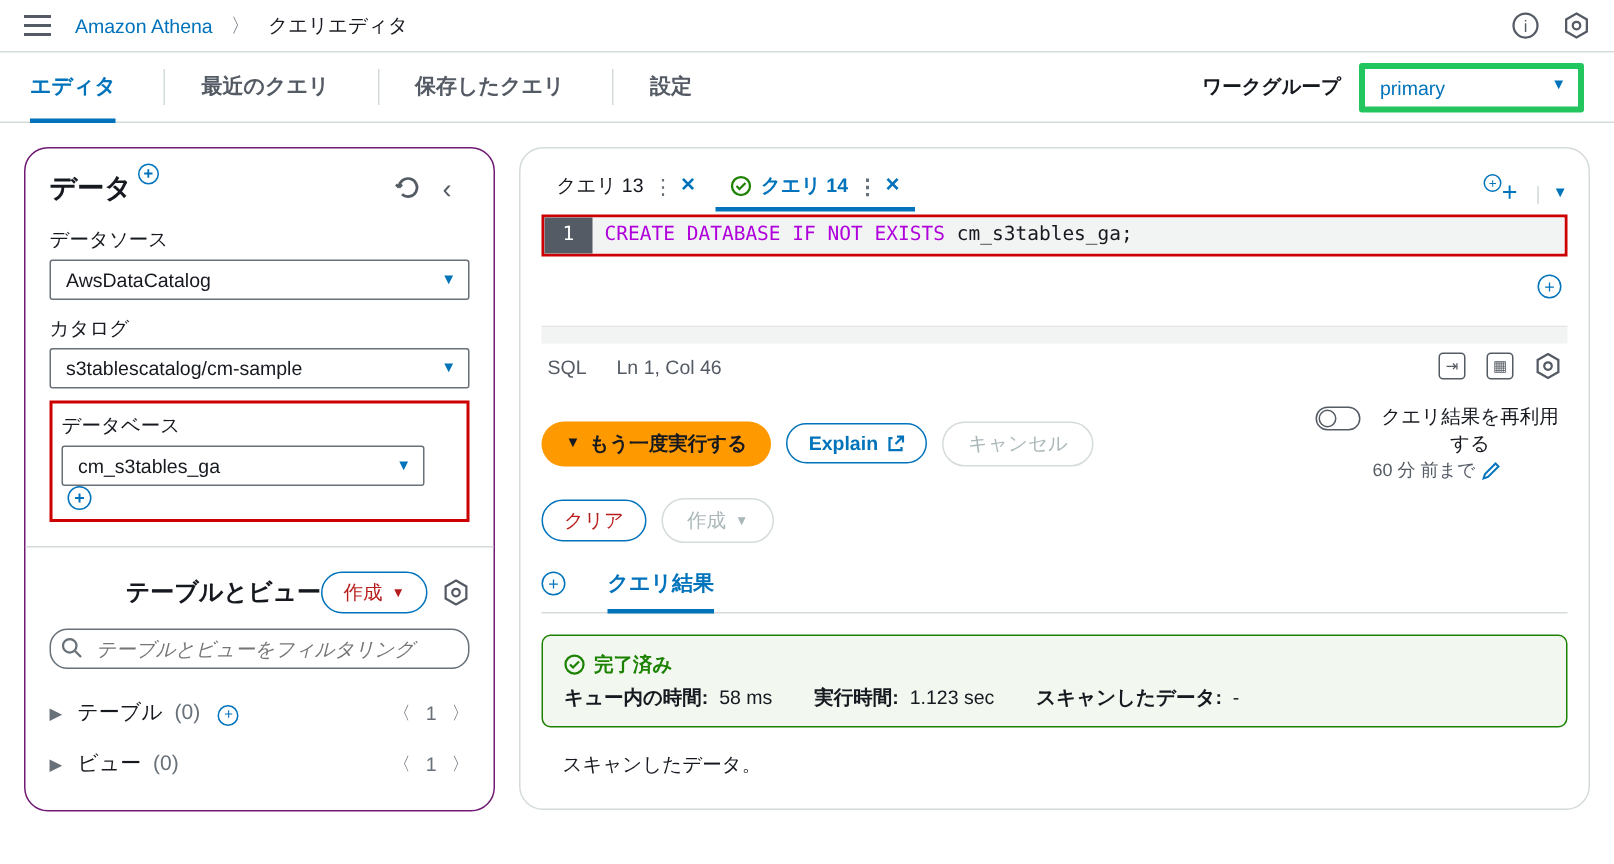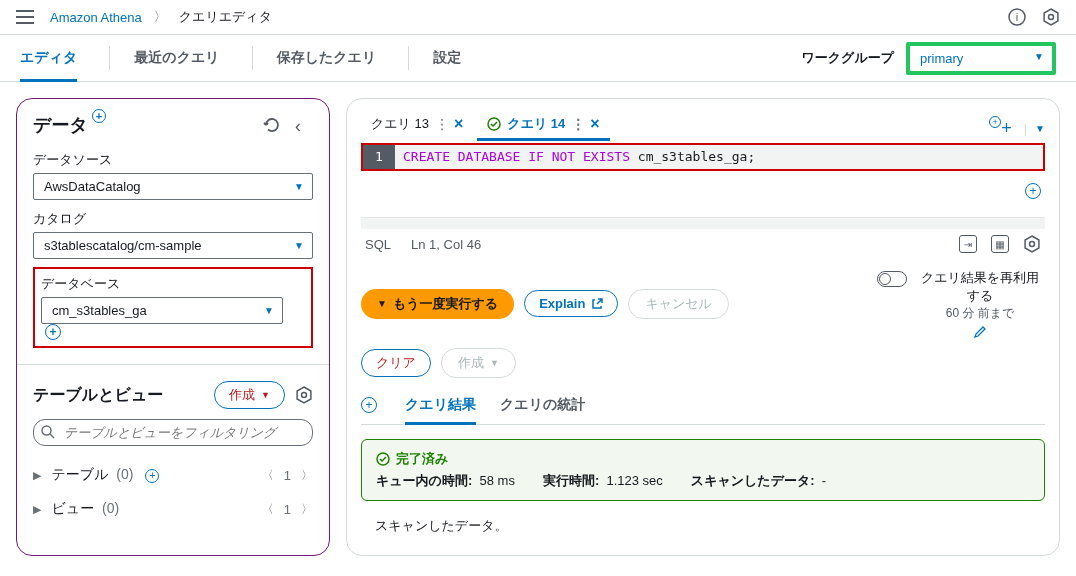--- a/index.html
+++ b/index.html
@@ -36,21 +36,21 @@
     .field-label { font-size: 13px; margin-bottom: 4px; margin-top: 10px; }
     .dropdown { position: relative; border: 1px solid #687078; border-radius: 2px; padding: 5px 28px 5px 10px; background: #fff; font-size: 13px; cursor: pointer; width: 100%; }
     .dropdown::after { content: "▼"; position: absolute; right: 8px; top: 7px; color: #0073bb; font-size: 10px; }
     .dropdown.has-plus { width: calc(100% - 22px); display: inline-block; }
     .side-plus { display: inline-flex; margin-left: 4px; width: 16px; height: 16px; border: 1.5px solid #0073bb; border-radius: 50%; align-items: center; justify-content: center; color: #0073bb; font-size: 12px; font-weight: bold; cursor: pointer; }
     
     .red-box { border: 2px solid #cc0000; padding: 6px; margin-top: 8px; }
     
     .divider { border: none; border-top: 1px solid #d5dbdb; margin: 16px -16px; }
     
-    .section-row { display: flex; justify-content: space-between; align-items: center; margin-bottom: 10px; }
+    .section-row { display: flex; justify-content: flex-end; align-items: center; margin-bottom: 10px; }
     .section-title { font-size: 16px; font-weight: 700; }
     .btn-outline { border: 1px solid #0073bb; background: #fff; color: #b91c1c; padding: 4px 14px; border-radius: 16px; font-size: 13px; cursor: pointer; display: inline-flex; align-items: center; gap: 6px; }
     .btn-outline .chev { font-size: 9px; }
     
     .search-box { position: relative; margin-bottom: 12px; }
     .search-box input { width: 100%; border: 1px solid #687078; border-radius: 12px; padding: 5px 8px 5px 30px; font-size: 13px; font-style: italic; color: #b91c1c; }
     .search-box .search-icon { position: absolute; left: 8px; top: 6px; width: 14px; height: 14px; color: #687078; }
     
     .tree-row { display: flex; align-items: center; padding: 8px 0; }
     .tree-arrow { color: #687078; font-size: 11px; margin-right: 10px; cursor: pointer; }
@@ -93,21 +93,21 @@
     
     .action-row { display: flex; align-items: center; gap: 10px; padding: 10px 0; flex-wrap: wrap; }
     .btn-primary { background: #ff9900; color: #16191f; border: none; padding: 6px 16px; border-radius: 18px; font-size: 13px; font-weight: 700; cursor: pointer; display: inline-flex; align-items: center; gap: 6px; }
     .btn-primary .pchev { font-size: 10px; }
     .btn-explain { border: 1px solid #0073bb; background: #fff; color: #0073bb; padding: 5px 14px; border-radius: 18px; font-size: 13px; font-weight: 700; cursor: pointer; display: inline-flex; align-items: center; gap: 6px; }
     .btn-disabled { border: 1px solid #d5dbdb; background: #fff; color: #aab7b8; padding: 5px 16px; border-radius: 18px; font-size: 13px; cursor: not-allowed; }
     .reuse-block { margin-left: auto; display: flex; align-items: flex-start; gap: 8px; }
     .toggle-off { width: 30px; height: 16px; border: 1.5px solid #545b64; border-radius: 8px; position: relative; cursor: pointer; flex-shrink: 0; margin-top: 2px; }
     .toggle-off::after { content: ""; position: absolute; left: 1px; top: 1px; width: 10px; height: 10px; border: 1.5px solid #545b64; border-radius: 50%; background: #fff; }
     .reuse-text { font-size: 13px; max-width: 130px; text-align: center; }
-    .reuse-time { font-size: 12px; color: #545b64; display: flex; align-items: center; gap: 4px; flex-direction: column; }
+    .reuse-time { font-size: 12px; color: #545b64; display: flex; align-items: center; gap: 4px; }
     .edit-icon { color: #0073bb; cursor: pointer; }
     
     .action-row2 { display: flex; align-items: center; gap: 10px; padding-bottom: 8px; }
     
     .results-tabs { display: flex; align-items: center; border-bottom: 1px solid #d5dbdb; gap: 24px; }
     .rtab { padding: 10px 0; font-size: 14px; font-weight: 700; color: #545b64; cursor: pointer; position: relative; }
     .rtab.active { color: #0073bb; }
     .rtab.active::after { content: ""; position: absolute; left: 0; right: 0; bottom: -1px; height: 3px; background: #0073bb; }
     .results-plus { width: 16px; height: 16px; border: 1.5px solid #0073bb; border-radius: 50%; color: #0073bb; display: inline-flex; align-items: center; justify-content: center; font-size: 12px; cursor: pointer; margin-right: 4px; }
     
@@ -347,21 +347,20 @@
         <button class="btn-outline">クリア</button>
         <button class="btn-disabled" style="display:inline-flex;align-items:center;gap:6px;">
           <span>作成</span>
             <span style="font-size:9px;">▼</span>
         </button>
       </div>
 
       <div class="results-tabs">
         <span class="results-plus">+</span>
         <div class="rtab active">クエリ結果</div>
-        <div class="rtab">クエリの統計</div>
       </div>
 
       <div class="result-box">
         <div class="status">
           <span>
             <svg width="14" height="14" viewBox="0 0 14 14">
                 <circle cx="7" cy="7" r="6" fill="none" stroke="#1d8102" stroke-width="1.5"></circle>
                 <path d="M4 7l2 2 4-4" fill="none" stroke="#1d8102" stroke-width="1.5"></path>
               </svg>
           </span>

